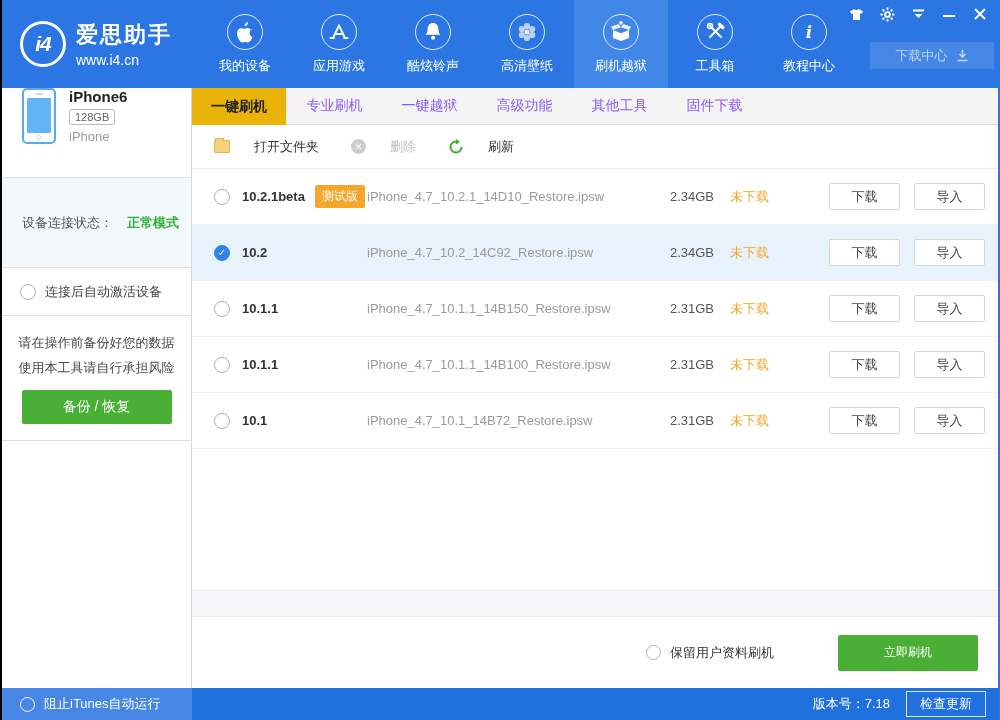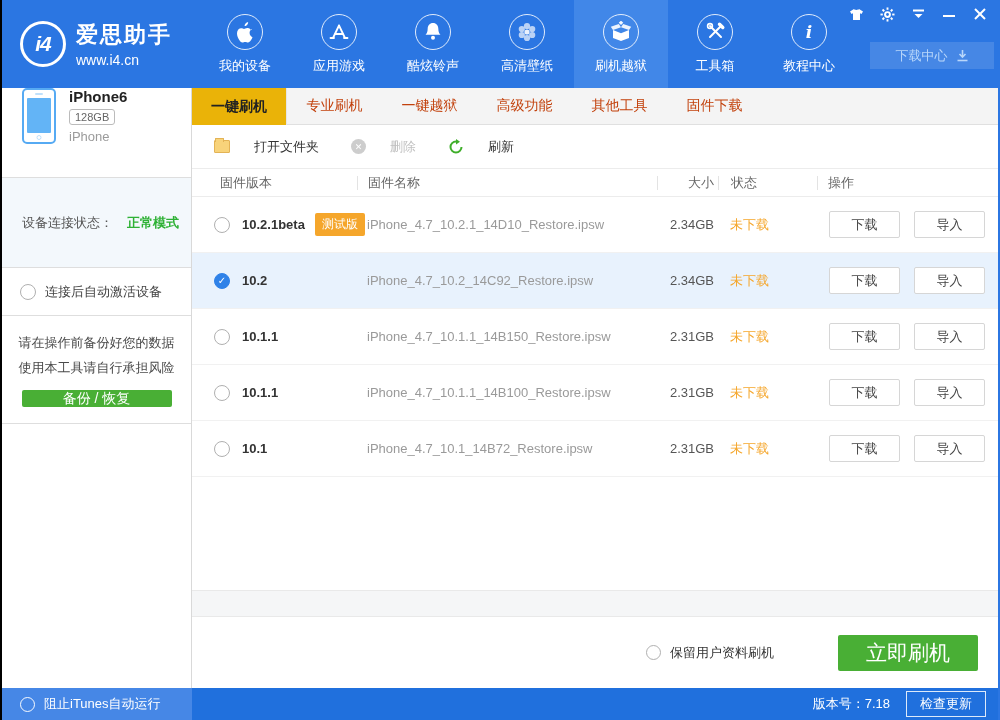--- a/index.html
+++ b/index.html
@@ -36,27 +36,27 @@
   .dev-cap { display:inline-block; margin-top:4px; font-size:11px; color:#666; border:1px solid #bbb; border-radius:3px; padding:1px 5px; }
   .dev-model { margin-top:4px; color:#9b9b9b; font-size:13px; }
   .sb-status { height:90px; background:#f3f8fc; border-bottom:1px solid #dedede; display:flex; align-items:center; padding-left:20px; }
   .sb-status .lab { color:#555; }
   .sb-status .val { color:#2eb135; font-weight:bold; margin-left:14px; }
   .sb-activate { height:48px; border-bottom:1px solid #dedede; display:flex; align-items:center; padding-left:18px; gap:9px; color:#444; }
   .radio { width:16px; height:16px; border:1px solid #b0b0b0; border-radius:50%; background:#fff; flex-shrink:0; cursor:pointer; }
   .radio.checked { background:#2f82e8; border-color:#2f82e8; color:#fff; font-size:10px; font-weight:bold; display:flex; align-items:center; justify-content:center; }
   .sb-warning { border-bottom:1px solid #dedede; padding:14px 0 16px; text-align:center; }
   .sb-warning .wl { color:#4a4a4a; line-height:25px; }
-  .btn-backup { margin-top:10px; width:150px; height:17px; background:#49af35; color:#fff; border:none; font-size:14px; border-radius:2px; cursor:pointer; font-family:inherit; }
+  .btn-backup { margin-top:10px; width:150px; height:34px; background:#49af35; color:#fff; border:none; font-size:14px; border-radius:2px; cursor:pointer; font-family:inherit; }
   .sb-rest { flex:1; }
 
   
   .main { flex:1; display:flex; flex-direction:column; min-width:0; }
   .tabbar { height:37px; background:#f4f4f4; border-bottom:1px solid #e0e0e0; display:flex; flex-shrink:0; }
-  .tab { width:95px; display:flex; align-items:center; justify-content:center; font-size:14px; color:#c2410c; cursor:pointer; }
+  .tab { width:95px; display:flex; align-items:center; justify-content:center; font-size:14px; color:#8b5cf6; cursor:pointer; }
   .tab.active { background:#eab308; color:#222; font-weight:bold; border-right:1px solid #e6e6e6; margin-bottom:-1px; }
   .toolbar { height:44px; display:flex; align-items:center; padding-left:22px; gap:32px; border-bottom:1px solid #ececec; flex-shrink:0; }
   .tool { display:flex; align-items:center; gap:24px; cursor:pointer; color:#333; }
   .tool.disabled { color:#c0c0c0; cursor:default; }
   .folder-ico { width:16px; height:13px; background:#f8d37a; border:1px solid #e3b355; border-radius:1px; position:relative; }
   .folder-ico:before { content:""; position:absolute; top:-3px; left:0; width:7px; height:3px; background:#f8d37a; border:1px solid #e3b355; border-bottom:none; border-radius:1px 1px 0 0; }
   .del-ico { width:15px; height:15px; background:#cdcdcd; border-radius:50%; color:#fff; font-size:9px; display:flex; align-items:center; justify-content:center; }
 
   
   .thead { height:28px; display:flex; align-items:center; color:#666; border-bottom:1px solid #ececec; flex-shrink:0; }
@@ -75,21 +75,21 @@
   .cell-name { width:300px; flex-shrink:0; padding-left:10px; color:#9a9a9a; white-space:nowrap; overflow:hidden; }
   .cell-size { width:61px; flex-shrink:0; text-align:right; padding-right:4px; color:#555; }
   .cell-status { width:99px; flex-shrink:0; padding-left:12px; color:#f5a62b; }
   .cell-ops { flex:1; display:flex; align-items:center; padding-left:12px; gap:14px; }
   .btn-sm { width:71px; height:27px; background:#fff; border:1px solid #d6d6d6; border-radius:2px; font-size:13px; color:#444; cursor:pointer; font-family:inherit; }
   .spacer { flex:1; background:#fff; }
   .gray-strip { height:27px; background:#f5f6f7; border-top:1px solid #e9e9e9; border-bottom:1px solid #e9e9e9; flex-shrink:0; }
   .flash-footer { height:71px; background:#fff; display:flex; align-items:center; justify-content:flex-end; gap:14px; padding-right:20px; flex-shrink:0; }
   .keep-data { display:flex; align-items:center; gap:9px; color:#333; margin-right:50px; }
   .keep-data .radio { width:15px; height:15px; }
-  .btn-flash { width:140px; height:36px; background:#49af35; color:#fff; border:none; font-size:21px; border-radius:2px; cursor:pointer; font-family:inherit; }
+  .btn-flash { width:140px; height:36px; background:#49af35; color:#fff; border:none; font-size:12px; border-radius:2px; cursor:pointer; font-family:inherit; }
 
   
   .statusbar { height:32px; background:#2070dd; display:flex; align-items:center; flex-shrink:0; }
   .sb-left { width:190px; height:100%; background:#4687e6; display:flex; align-items:center; padding-left:18px; gap:9px; color:#fff; flex-shrink:0; }
   .radio-w { width:15px; height:15px; border:1px solid rgba(255,255,255,.95); border-radius:50%; cursor:pointer; flex-shrink:0; }
   .sb-right { flex:1; display:flex; align-items:center; justify-content:flex-end; gap:16px; padding-right:12px; color:#fff; }
   .btn-update { background:transparent; border:1px solid rgba(255,255,255,.85); color:#fff; font-size:13px; padding:3px 13px; cursor:pointer; font-family:inherit; }
   svg { display:block; }
 </style>
 </head>
@@ -296,27 +296,20 @@
         </div>
         <div class="tool">
           <svg width="16" height="16" viewBox="0 0 16 16">
               <path d="M13.5 8 A5.5 5.5 0 1 1 8 2.5" fill="none" stroke="#3fae2a" stroke-width="2"></path>
               <path d="M8 0 L12 2.7 L8 5.4 Z" fill="#3fae2a"></path>
             </svg>
           <span>刷新</span>
         </div>
       </div>
 
-      <div class="thead">
-        <div class="col-version">固件版本</div>
-        <div class="col-name">固件名称</div>
-        <div class="col-size">大小</div>
-        <div class="col-status">状态</div>
-        <div class="col-ops">操作</div>
-      </div>
 
       <div id="rows">
           <div class="row">
             <div class="cell-version">
               <span class="radio"></span>
               <span class="ver">10.2.1beta</span>
               <span class="badge">测试版</span>
             </div>
             <div class="cell-name">iPhone_4.7_10.2.1_14D10_Restore.ipsw</div>
             <div class="cell-size">2.34GB</div>

